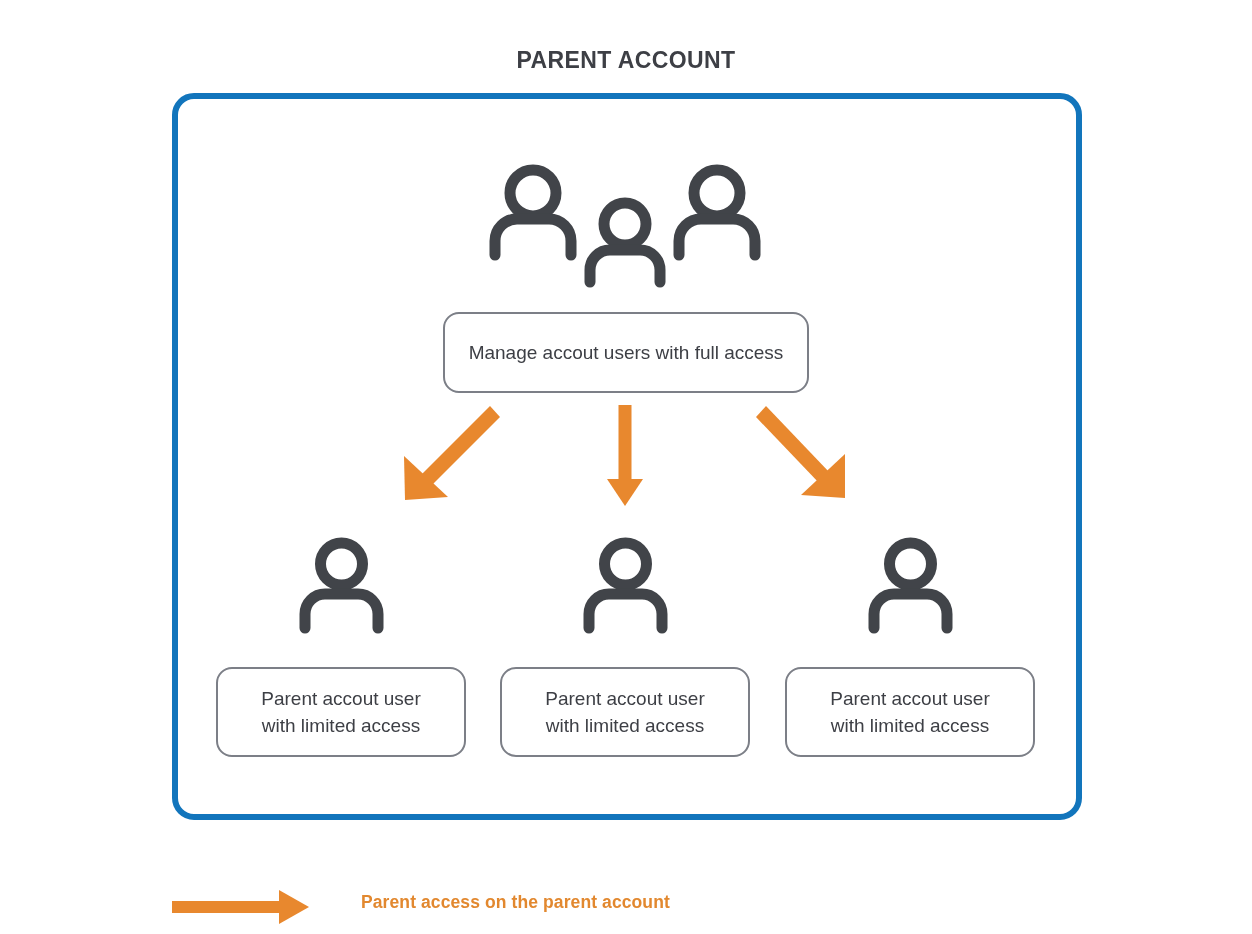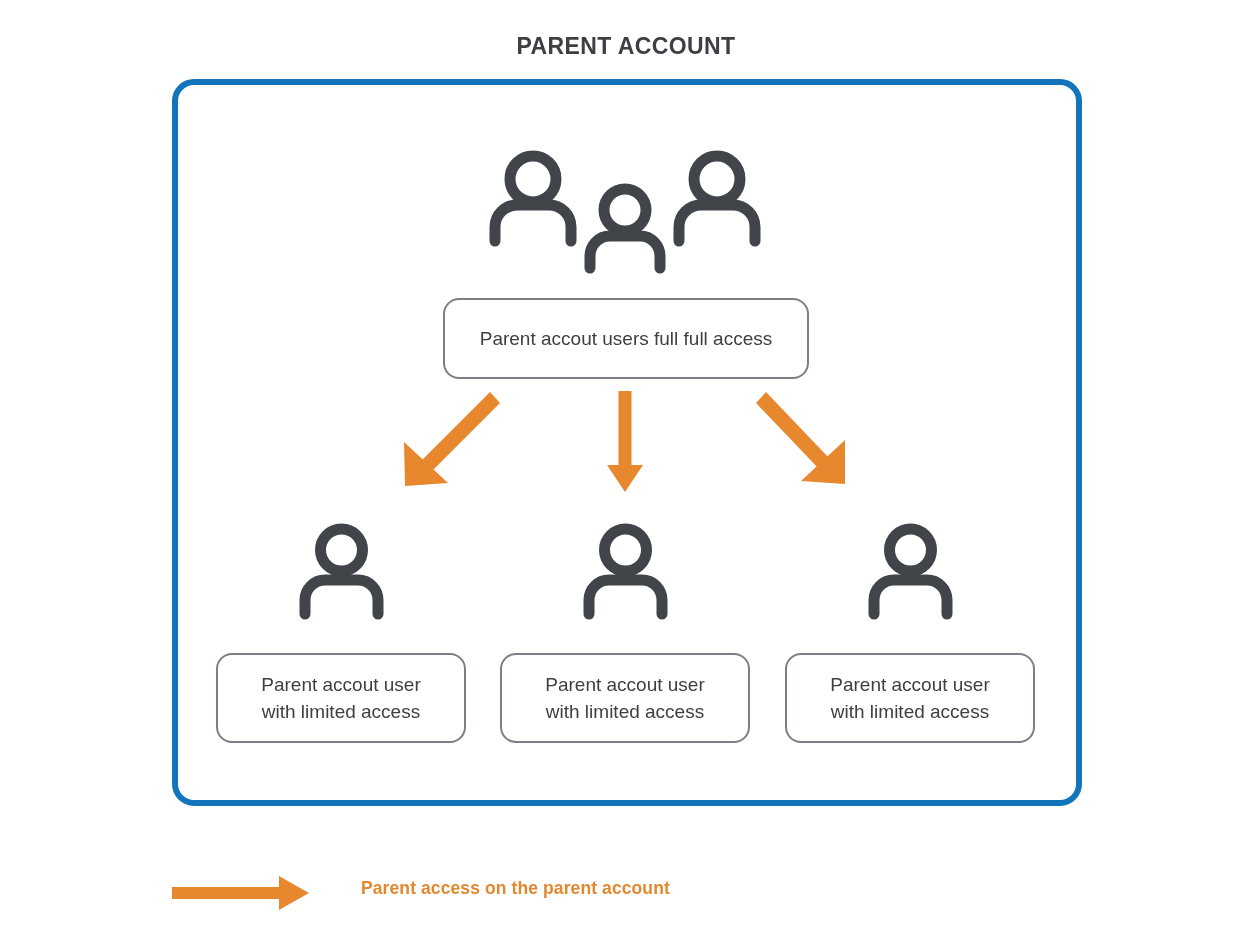--- a/index.html
+++ b/index.html
@@ -11,20 +11,21 @@
     width: 1252px;
     height: 934px;
     font-family: "Liberation Sans", sans-serif;
     overflow: hidden;
   }
   #stage {
     position: relative;
     width: 1252px;
     height: 768px;
     background: #ffffff;
+    margin-top: 14px;
   }
 
   
   .page-title {
     position: absolute;
     left: 0;
     top: 33px;
     width: 1252px;
     text-align: center;
     font-size: 23px;
@@ -138,21 +139,21 @@
 
       <circle cx="237" cy="34" r="23"></circle>
       <path d="M199 96 v-14 a22 22 0 0 1 22 -22 h32 a22 22 0 0 1 22 22 v14"></path>
 
       <circle cx="145" cy="65" r="21"></circle>
       <path d="M110 123 v-12 a20 20 0 0 1 20 -20 h30 a20 20 0 0 1 20 20 v12"></path>
     </g>
   </svg>
 
   <div class="label-box top">
-    <span>Parent accout users full full access</span>
+    <span>Manage accout users with full access</span>
   </div>
 
   <svg class="arrow-svg" style="left:398px; top:390px; width:110px; height:100px;" viewBox="0 0 110 100" aria-hidden="true">
     <g fill="#e8882e">
       <polygon points="92,2 102,13 31,84 21,73"></polygon>
       <polygon points="7,96 6,52 50,93"></polygon>
     </g>
   </svg>
 
   <svg class="arrow-svg" style="left:605px; top:391px; width:40px; height:102px;" viewBox="0 0 40 102" aria-hidden="true">

